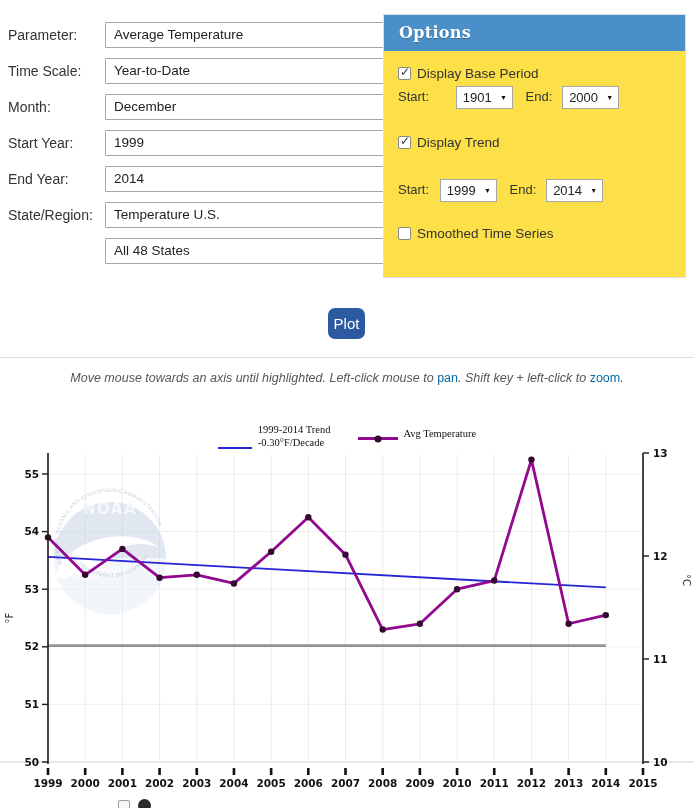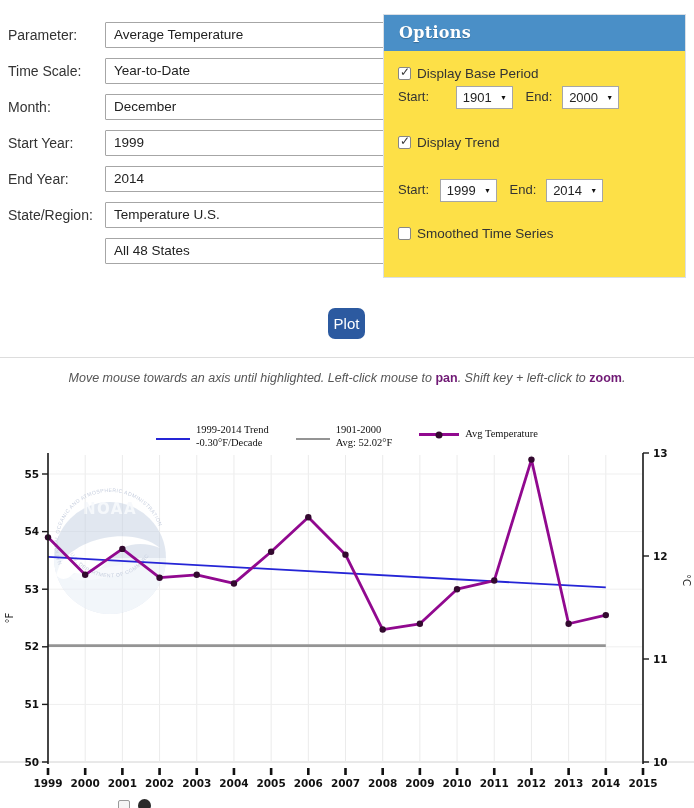--- a/index.html
+++ b/index.html
@@ -42,28 +42,28 @@
   .mini-sel .sel-arrow { position:absolute; right:5px; top:7px; font-size:7px; color:#111; }
   .blue-opt { color:#1d5fa9; font-weight:bold; font-size:13.5px; }
 
   
   .plot-btn { position:absolute; left:328px; top:308px; width:37px; height:31px; background:#2c5aa0;
               color:#fff; font-size:15px; font-family:"Liberation Sans",sans-serif; border:none;
               border-radius:7px; cursor:pointer; }
   .divider { position:absolute; left:0; top:357px; width:694px; border-top:1px solid #ddd; }
   .hint { position:absolute; left:0; top:371px; width:694px; text-align:center; font-size:12.5px;
           color:#565656; font-style:italic; }
-  .hint b { font-style:normal; font-weight:bold; color:#701a75; }
+  .hint b { font-style:normal; font-weight:normal; color:#0369a1; }
 
   
   .chart-title { position:absolute; left:0; top:401px; width:694px; text-align:center;
                  font-family:"Liberation Serif",serif; font-size:16.5px; color:#000; }
   .legend { position:absolute; left:0; top:423px; width:694px; display:flex; justify-content:center;
             gap:27px; align-items:flex-start; }
-  .legend-item { display:flex; gap:6px; align-items:center; }
+  .legend-item { display:flex; gap:6px; align-items:flex-end; }
   .sample { position:relative; width:34px; height:2px; margin-top:6px; }
   .sample.wide { width:40px; height:3px; }
   .sample .mdot { position:absolute; left:50%; top:50%; width:7px; height:7px; border-radius:50%;
                   transform:translate(-50%,-50%); }
   .legend-text { font-family:"Liberation Serif",serif; font-size:10.5px; line-height:1.25; color:#111; }
   #plot { position:absolute; left:0; top:442px; }
 
   
   .cut-checkbox { position:absolute; left:118px; top:800px; width:12px; height:12px;
                   border:1px solid #9a9a9a; background:#f5f5f5; border-radius:2px; }
@@ -169,27 +169,20 @@
   <button class="plot-btn">Plot</button>
   <div class="divider"></div>
   <div class="hint"><span>Move mouse towards an axis until highlighted. Left-click mouse to </span><b>pan</b><span>. Shift key + left-click to </span><b>zoom</b><span>.</span></div>
 
   <div class="legend">
     <div class="legend-item">
       <div class="sample" id="samp-trend" style="background: rgb(37, 37, 214);"></div>
       <div class="legend-text">
           <div>1999-2014 Trend</div>
           <div>-0.30°F/Decade</div>
-        </div>
-    </div>
-    <div class="legend-item">
-      <div class="sample" id="samp-base" style="background: rgb(148, 148, 148);"></div>
-      <div class="legend-text">
-          <div>1901-2000</div>
-          <div>Avg: 52.02°F</div>
         </div>
     </div>
     <div class="legend-item">
       <div class="sample wide" id="samp-avg" style="background: rgb(145, 9, 143);">
           <span class="mdot" id="samp-avg-dot" style="background: rgb(51, 9, 47);"></span>
         </div>
       <div class="legend-text" style="margin-top:4px">
           <div>Avg Temperature</div>
         </div>
     </div>

